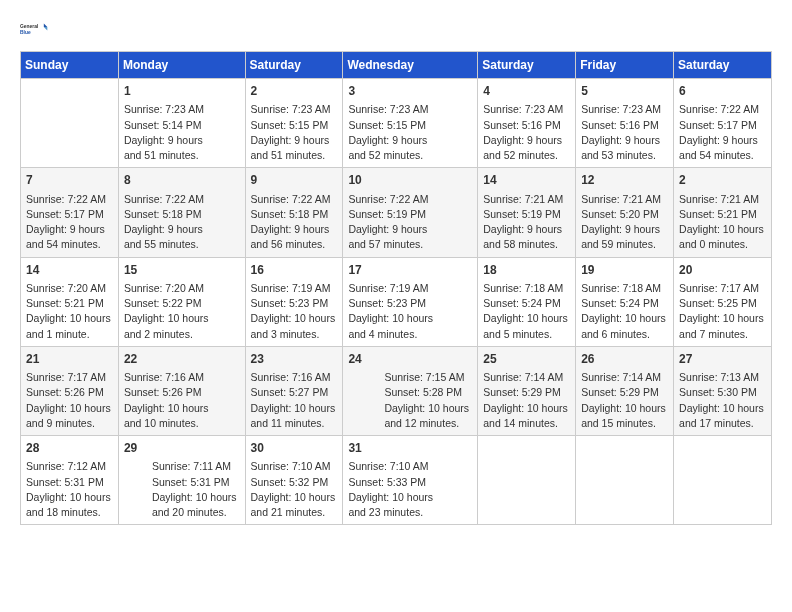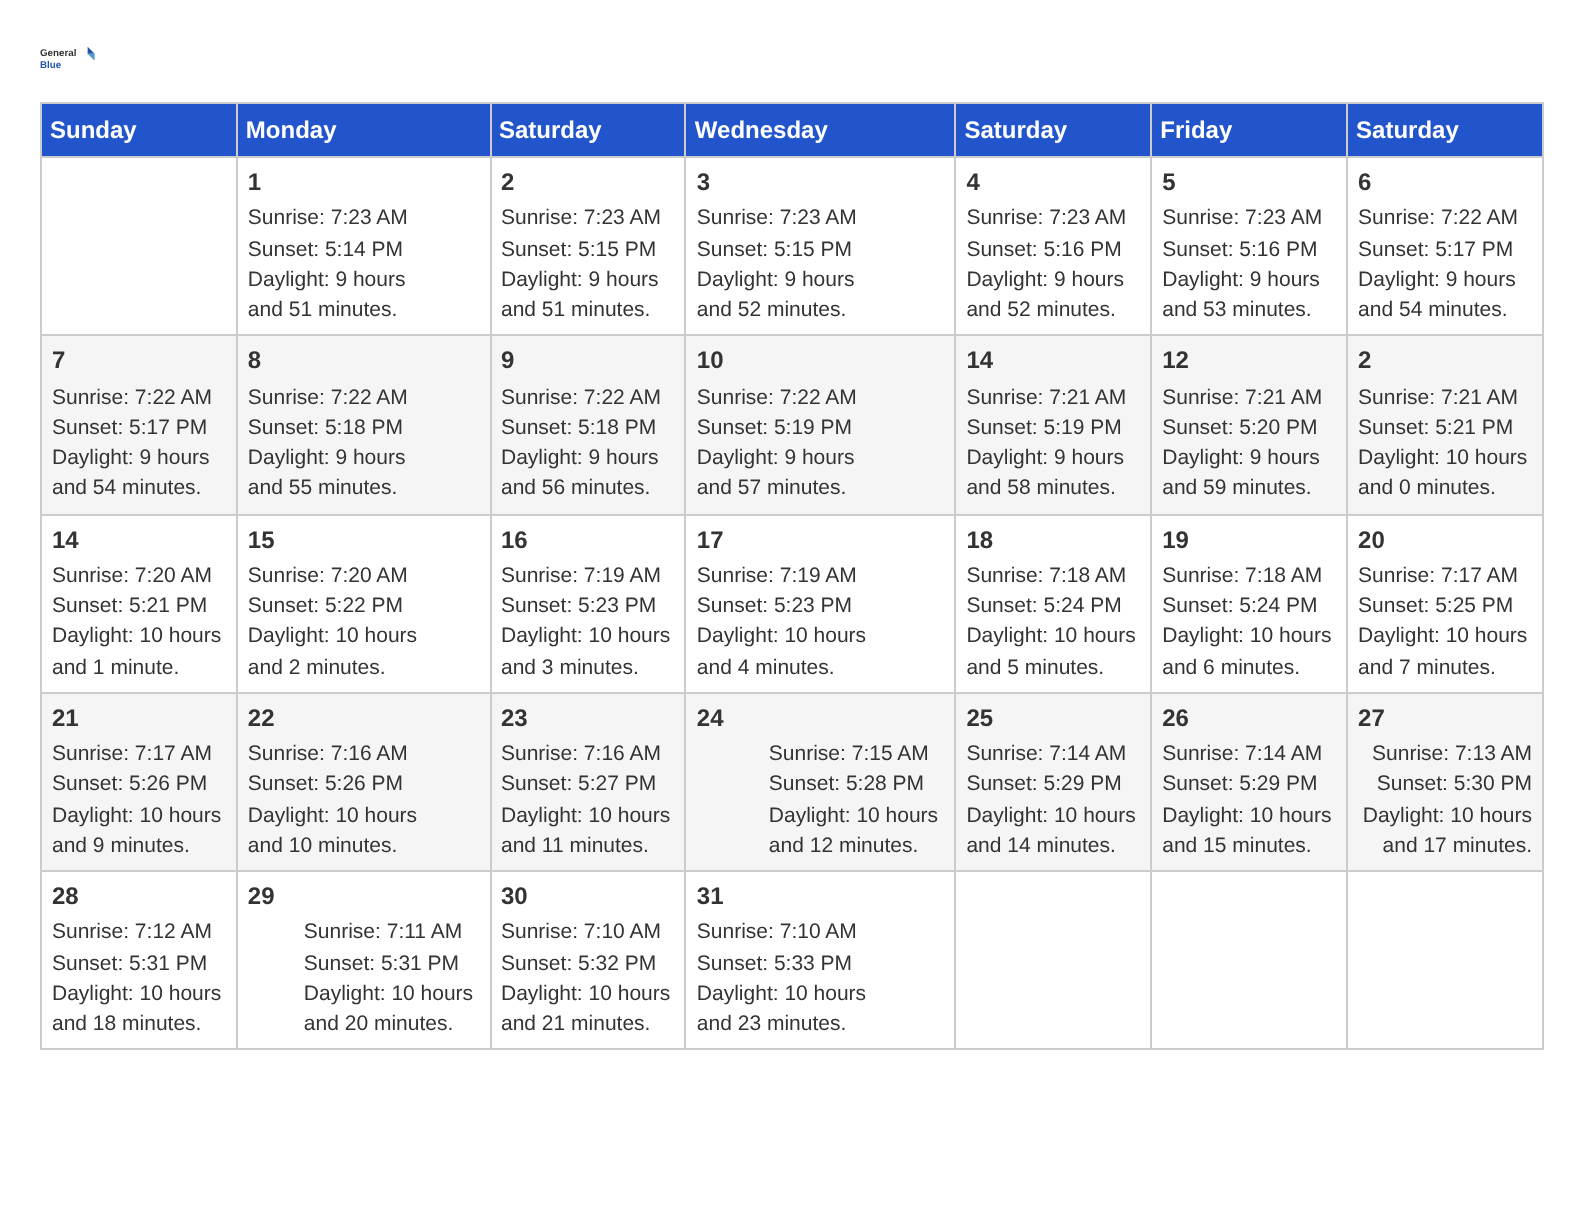--- a/index.html
+++ b/index.html
@@ -290,21 +290,21 @@
         </td>
         <td>
           <div class="day-num">26</div>
           <div class="day-info" style="white-space: pre-line;">Sunrise: 7:14 AM
 Sunset: 5:29 PM
 Daylight: 10 hours
 and 15 minutes.</div>
         </td>
         <td>
           <div class="day-num">27</div>
-          <div class="day-info" style="white-space: pre-line; text-align: right;">Sunrise: 7:13 AM
+          <div class="day-info" style="white-space: pre-line;">Sunrise: 7:13 AM
 Sunset: 5:30 PM
 Daylight: 10 hours
 and 17 minutes.</div>
         </td>
       </tr>
       <tr>
         <td>
           <div class="day-num">28</div>
           <div class="day-info" style="white-space: pre-line;">Sunrise: 7:12 AM
 Sunset: 5:31 PM

